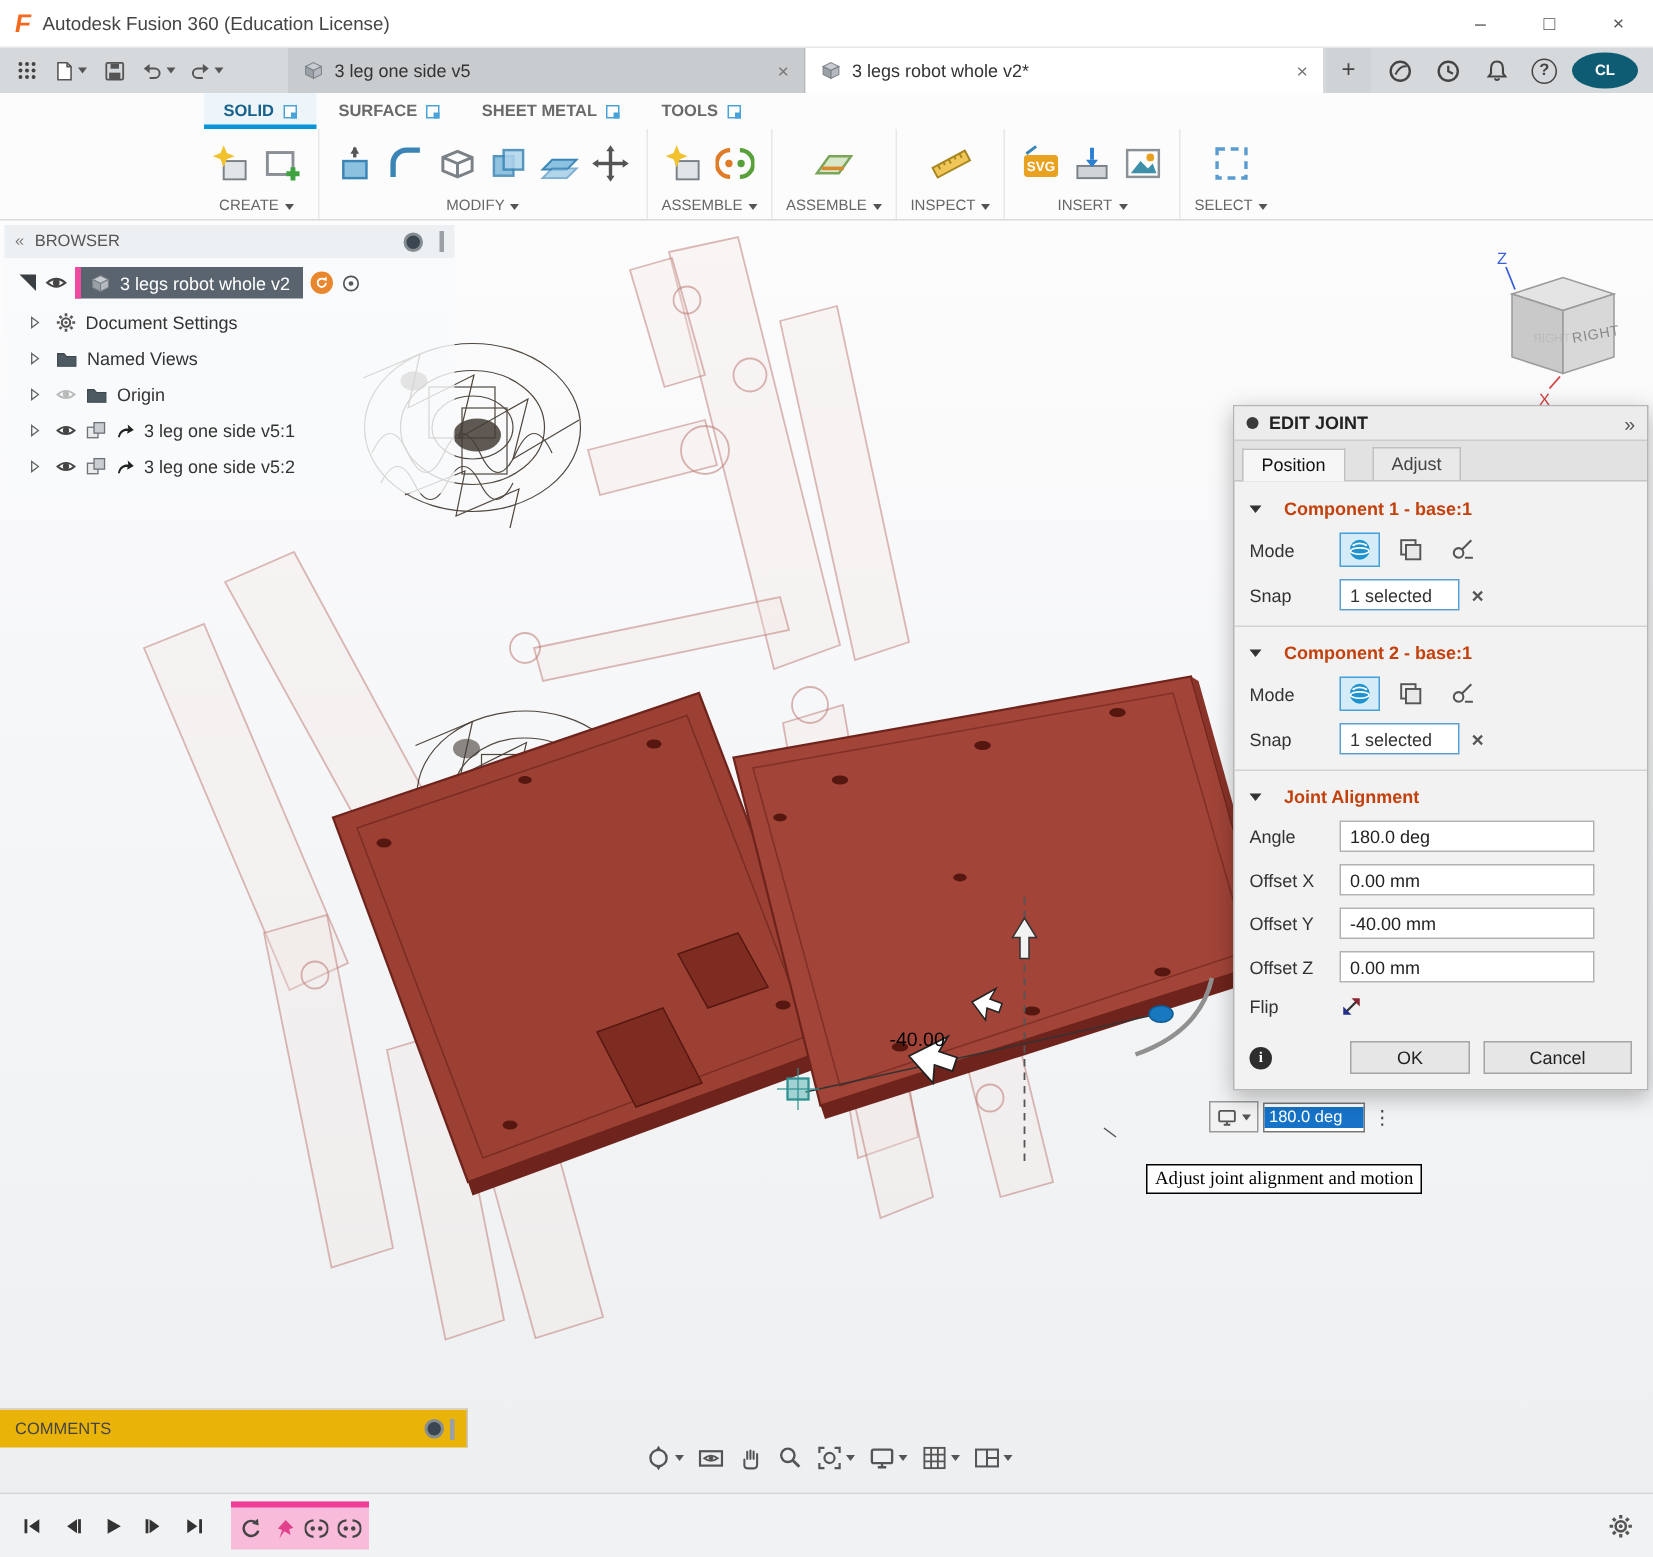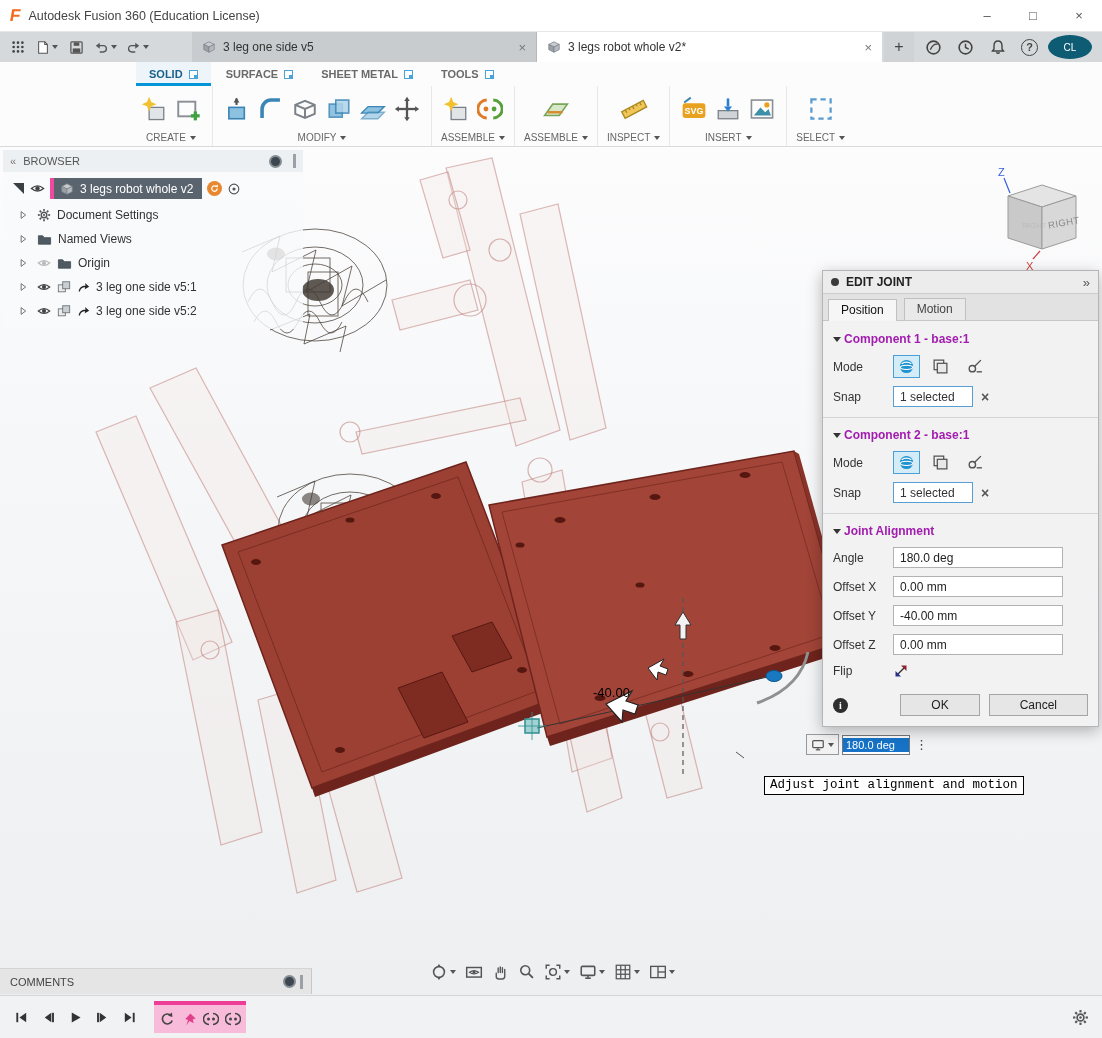--- a/index.html
+++ b/index.html
@@ -20,21 +20,21 @@
 .tabbar{position:absolute;top:32px;left:0;width:100%;height:30px;background:#d6d9db;display:flex;align-items:stretch;z-index:30}
 .qat{display:flex;align-items:center;padding:0 6px;gap:3px;width:192px}
 .qat-btn{height:26px;min-width:24px;padding:0 3px;display:flex;align-items:center;justify-content:center;gap:2px;color:#444}
 .doc-tab{width:345px;display:flex;align-items:center;gap:7px;padding:0 10px;font-size:12px;color:#333}
 .doc-tab.inactive{background:#c8ccce;border-right:1px solid #b5b9bb}
 .doc-tab.active{background:#fff}
 .doc-tab .x{margin-left:auto;color:#777;font-size:13px}
 .newtab{width:30px;display:flex;align-items:center;justify-content:center;font-size:16px;color:#444;background:#cfd3d5;margin-left:2px}
 .tb-right{margin-left:auto;display:flex;align-items:center;gap:5px;padding-right:10px}
 .tbr-btn{width:27px;height:27px;display:flex;align-items:center;justify-content:center;color:#333}
-.avatar{width:44px;height:24px;border-radius:50%;background:#0d5c74;color:#fff;font-size:10px;display:flex;align-items:center;justify-content:center;font-weight:normal}
+.avatar{width:44px;height:24px;border-radius:50%;background:#0d5c74;color:#fff;font-size:10px;display:flex;align-items:center;justify-content:center;font-weight:bold}
 .help-circ{width:17px;height:17px;border-radius:50%;border:1.6px solid #444;color:#444;font-size:11px;font-weight:bold;display:flex;align-items:center;justify-content:center}
 
 
 .ribbon{position:absolute;top:62px;left:0;width:100%;height:85px;background:#fcfcfc;border-bottom:1px solid #dadada;z-index:30}
 .design-box{position:absolute;left:12px;top:12px;width:106px;height:60px;background:#f5f5f5;border:1px solid #e0e0e0;display:flex;align-items:center;justify-content:center;gap:7px;font-size:12px;color:#333}
 .rtabs{position:absolute;left:136px;top:0;height:24px;display:flex;align-items:stretch;gap:2px}
 .rtab{display:flex;align-items:center;gap:6px;padding:0 13px;font-size:11px;font-weight:bold;color:#6a6a6a}
 .rtab.active{color:#17618a;box-shadow:inset 0 -3px 0 #0696d7;background:#edf5fa}
 .tabmark{width:9px;height:9px;border:1px solid #4aa3d8;background:#fff;position:relative;flex:none}
 .tabmark:after{content:"";position:absolute;right:-1px;bottom:-1px;width:4px;height:4px;background:#4aa3d8}
@@ -58,25 +58,25 @@
 .badge{width:15px;height:15px;border-radius:50%;background:#e8872e;display:flex;align-items:center;justify-content:center;flex:none}
 .brow{height:24px;display:flex;align-items:center;gap:6px;padding-left:34px;font-size:12px;color:#333}
 .brow .chev{margin-left:-22px;width:16px;display:flex;justify-content:center}
 .faint{opacity:.35}
 
 
 .edit-joint{position:absolute;left:822px;top:270px;width:277px;background:#f2f2f2;border:1px solid #b5b5b5;box-shadow:0 4px 14px rgba(0,0,0,.28);font-size:12px;z-index:25}
 .ej-header{height:23px;background:#ececec;border-bottom:1px solid #ccc;display:flex;align-items:center;padding:0 8px;gap:7px;font-weight:bold;color:#222}
 .ej-grip{width:8px;height:8px;border-radius:50%;background:#3a3a3a;flex:none}
 .ej-collapse{margin-left:auto;color:#555;font-weight:normal;font-size:13px}
-.ej-tabs{display:flex;background:#e2e2e2;border-bottom:1px solid #c6c6c6;padding:4px 0 0 5px;gap:7px}
+.ej-tabs{display:flex;background:#e2e2e2;border-bottom:1px solid #c6c6c6;padding:4px 0 0 5px;gap:18px}
 .ej-tab{padding:3px 12px 4px;border:1px solid #c0c0c0;border-bottom:none;background:#e9e9e9;color:#444}
 .ej-tab.active{background:#f6f6f6;color:#111;position:relative;top:1px}
 .ej-body{padding:2px 0 0}
-.ej-section{padding:9px 10px 5px;font-weight:bold;color:#a21caf;display:flex;gap:3px;align-items:center}
+.ej-section{padding:9px 10px 5px;font-weight:bold;color:#c2410c;display:flex;gap:15px;align-items:center}
 .tri-down{width:0;height:0;border-left:4px solid transparent;border-right:4px solid transparent;border-top:5px solid #333;display:inline-block}
 .ej-row{display:flex;align-items:center;padding:4px 10px;gap:8px}
 .ej-row .lbl{width:52px;color:#333;flex:none}
 .mode-btns{display:flex;gap:7px}
 .mode-btn{width:27px;height:23px;display:flex;align-items:center;justify-content:center;border:1px solid transparent}
 .mode-btn.selected{background:#d4ebf8;border-color:#4aa0d6}
 .snap-field{width:80px;height:21px;background:#fff;border:1px solid #5a9fd4;display:flex;align-items:center;padding:0 6px;color:#333}
 .ej-x{color:#555;font-weight:bold;font-size:14px}
 .ej-hr{height:1px;background:#d3d3d3;margin:6px 0 1px}
 .ej-input{width:170px;height:21px;background:#fff;border:1px solid #b2b2b2;display:flex;align-items:center;padding:0 6px;color:#222}
@@ -86,24 +86,24 @@
 .btn.ok{margin-left:auto}
 
 
 .manip{position:absolute;left:806px;top:734px;display:flex;align-items:center;gap:3px;z-index:24}
 .manip-btn{height:21px;padding:0 4px;border:1px solid #999;background:#f2f2f2;display:flex;align-items:center;gap:3px}
 .manip-input{width:68px;height:20px;border:1px solid #777;background:#fff;display:flex;align-items:center;font-size:11px}
 .manip-input .sel{background:#1673c7;color:#fff;padding:1px 3px;width:100%}
 .manip-dots{color:#444;font-size:13px;padding:0 2px}
 
 
-.tooltip{position:absolute;left:764px;top:776px;background:#fff;border:1px solid #000;padding:1px 5px 2px;font-family:Liberation Mono, monospace;font-size:12.5px;color:#000;z-index:26;white-space:nowrap}
-
-
-.comments{position:absolute;left:0;top:968px;width:312px;height:26px;background:#e5e5e5;border-top:1px solid #d4d4d4;border-right:1px solid #c8c8c8;display:flex;align-items:center;padding:0 8px 0 10px;font-size:11px;color:#444;z-index:20}
+.tooltip{position:absolute;left:764px;top:776px;background:#fff;border:1px solid #000;padding:1px 5px 2px;font-family:Liberation Serif, serif;font-size:12.5px;color:#000;z-index:26;white-space:nowrap}
+
+
+.comments{position:absolute;left:0;top:939px;width:312px;height:26px;background:#eab308;border-top:1px solid #d4d4d4;border-right:1px solid #c8c8c8;display:flex;align-items:center;padding:0 8px 0 10px;font-size:11px;color:#444;z-index:20}
 
 
 .navbar{position:absolute;left:430px;top:958px;height:27px;display:flex;align-items:center;gap:9px;z-index:20}
 .nav-item{display:flex;align-items:center;gap:2px;color:#555}
 
 
 .timeline{position:absolute;left:0;top:995px;width:100%;height:43px;background:#f1f2f3;border-top:1px solid #d5d5d5;display:flex;align-items:center;z-index:30}
 .tl-controls{display:flex;gap:11px;padding:0 13px;align-items:center}
 .tl-btn{width:16px;height:16px;display:flex;align-items:center;justify-content:center}
 .tl-track{display:flex;align-items:center;margin-left:4px;height:34px}
@@ -728,21 +728,21 @@
   </div>
 
   <div class="edit-joint">
     <div class="ej-header">
       <span class="ej-grip"></span>
       <span>EDIT JOINT</span>
       <span class="ej-collapse">»</span>
     </div>
     <div class="ej-tabs">
       <div class="ej-tab active">Position</div>
-      <div class="ej-tab">Motion</div>
+      <div class="ej-tab">Adjust</div>
     </div>
     <div class="ej-body">
       <div class="ej-section">
         <span class="tri-down"></span>
         <span>Component 1 - base:1</span>
       </div>
       <div class="ej-row">
         <span class="lbl">Mode</span>
         <div class="mode-btns">
           <div class="mode-btn selected">

